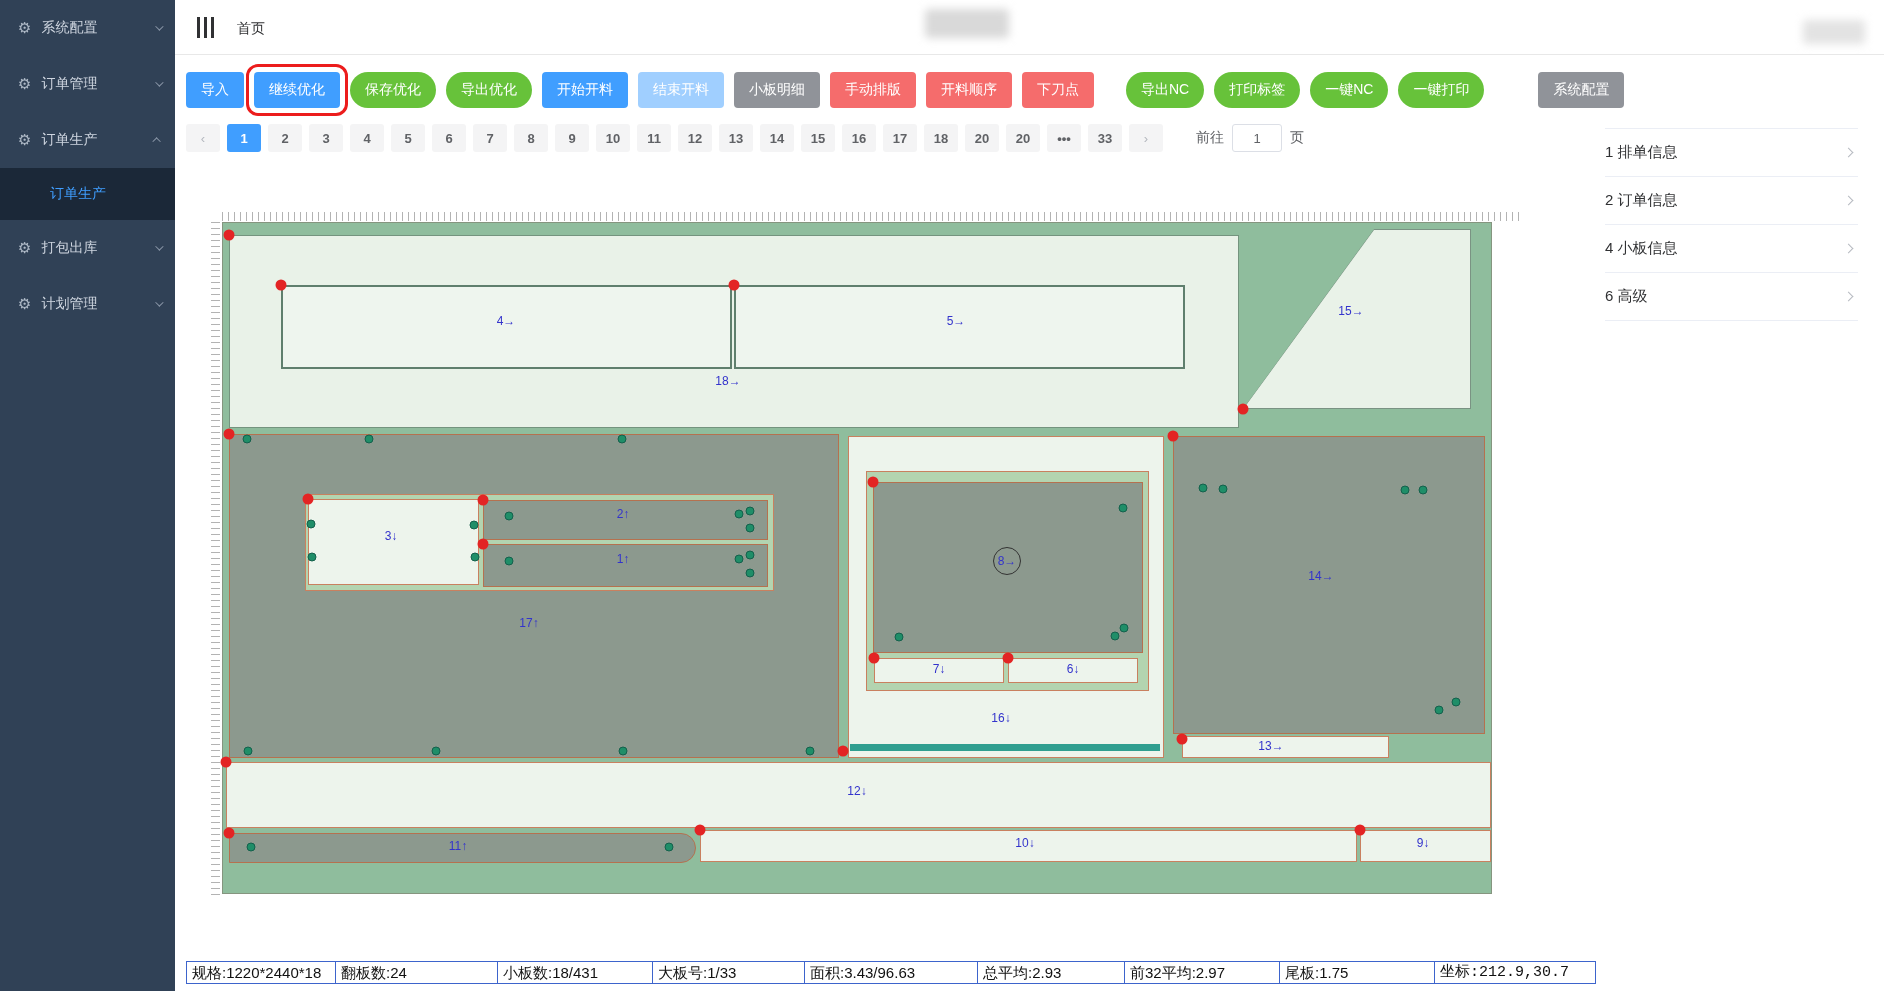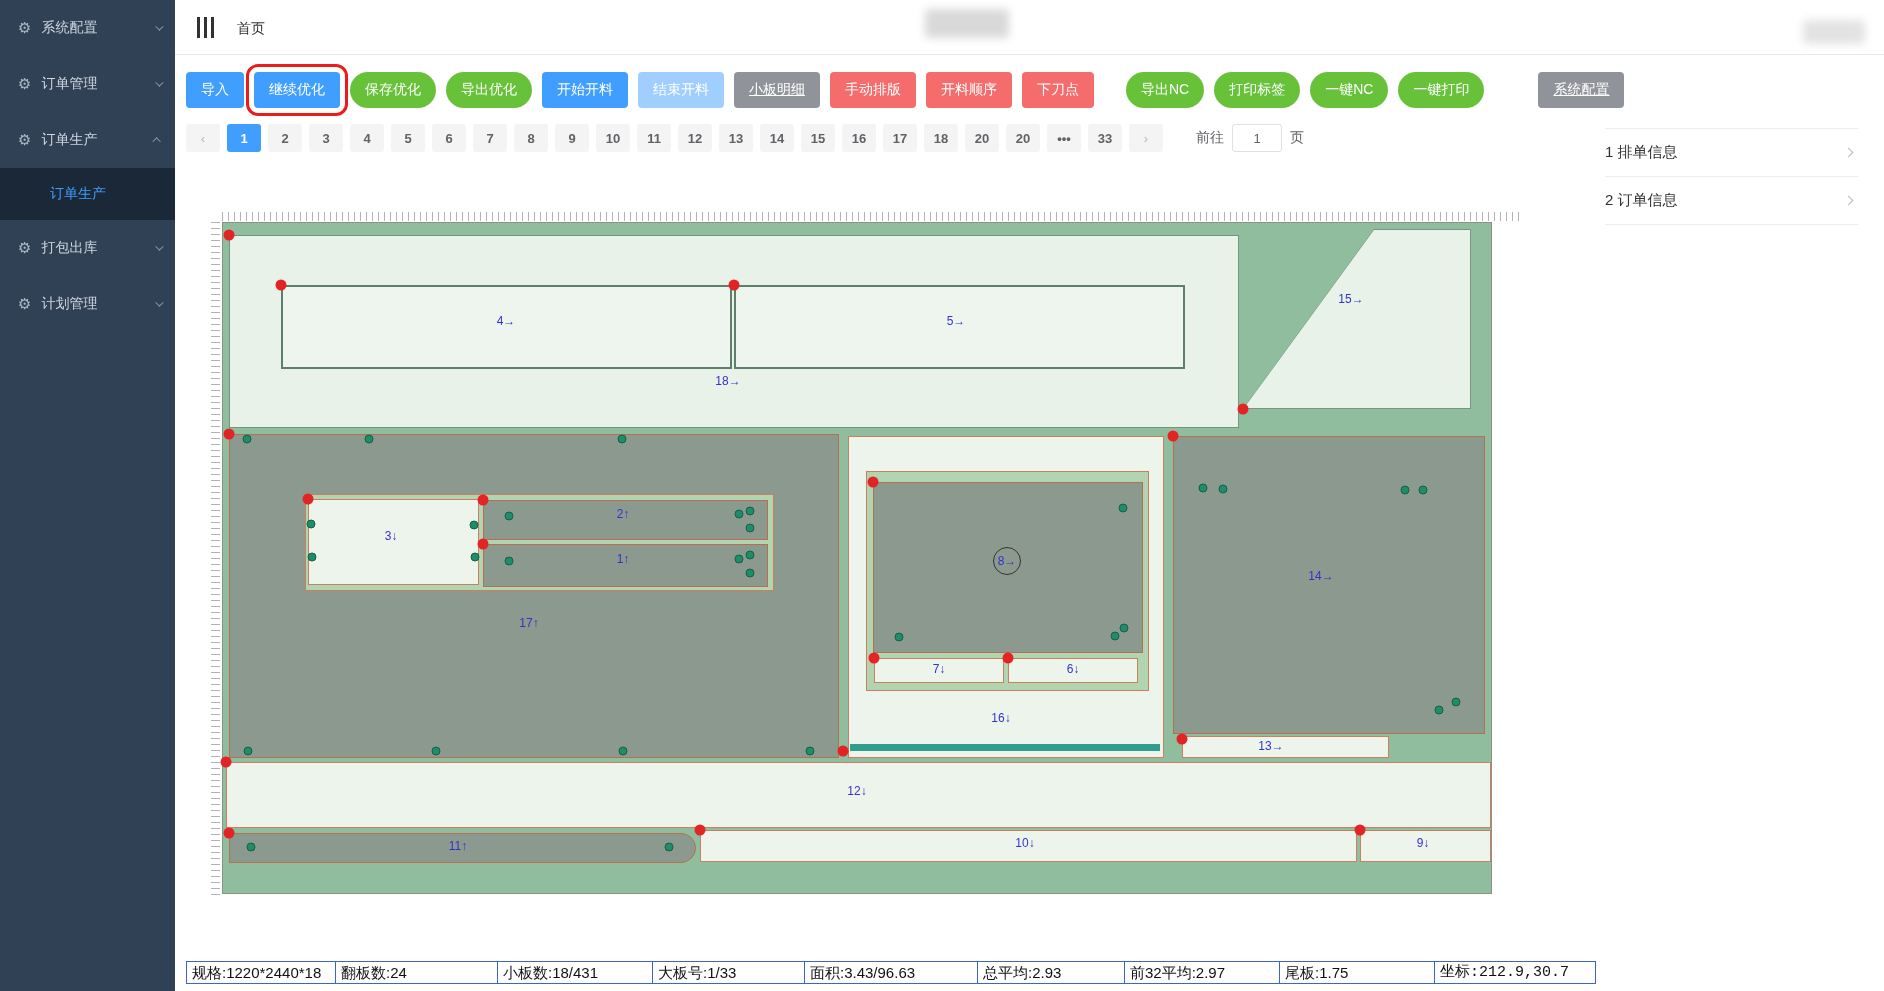--- a/index.html
+++ b/index.html
@@ -29,21 +29,21 @@
   #redact-user { left:1628px; top:20px; width:62px; height:24px; background:#e3e3e3; }
 
   
   #toolbar { position:absolute; left:186px; top:70px; display:flex; align-items:center; height:40px; z-index:3; }
   .tb-btn { height:36px; padding:0 15px; margin-right:10px; border:none; color:#fff; font-size:14px;
     font-family:inherit; border-radius:4px; cursor:pointer; white-space:nowrap; }
   .tb-btn.pill { border-radius:18px; }
   .tb-btn.blue { background:#409EFF; }
   .tb-btn.blue-dis { background:#a0cfff; }
   .tb-btn.green { background:#67C23A; }
-  .tb-btn.gray { background:#909399;text-decoration:underline; }
+  .tb-btn.gray { background:#909399; }
   .tb-btn.red { background:#F56C6C; }
   .tb-btn.gap-lg { margin-left:22px; }
   .tb-btn.gap-xl { margin-left:44px; }
   .tb-btn.hl { outline:3px solid #ec1c1c; outline-offset:5px; }
 
   
   #pagination { position:absolute; left:186px; top:124px; display:flex; align-items:center; z-index:3; }
   .pg-btn { min-width:34px; height:28px; margin-right:7px; background:#f4f4f5; color:#606266; border:none;
     border-radius:3px; font-size:13px; font-weight:bold; font-family:inherit; cursor:pointer; }
   .pg-btn.active { background:#409EFF; color:#fff; }
@@ -188,21 +188,21 @@
 <div id="sheet">
     <div class="piece k-lightg" style="left: 6px; top: 12px; width: 1010px; height: 193px;"></div>
     <div class="plabel" style="left: 505px; top: 158px;">18→</div>
     <div class="piece k-lightd" style="left: 58px; top: 62px; width: 451px; height: 84px;"></div>
     <div class="plabel" style="left: 283px; top: 98px;">4→</div>
     <div class="piece k-lightd" style="left: 511px; top: 62px; width: 451px; height: 84px;"></div>
     <div class="plabel" style="left: 733px; top: 98px;">5→</div>
     <div class="piece k-trap" style="left: 1020px; top: 6px; width: 228px; height: 180px; clip-path: polygon(0px 100%, 57.5% 0px, 100% 0px, 100% 100%);">
       <div class="inner" style="clip-path: polygon(0px 100%, 57.5% 0px, 100% 0px, 100% 100%);"></div>
     </div>
-    <div class="plabel" style="left: 1128px; top: 76px;">15→</div>
+    <div class="plabel" style="left: 1128px; top: 88px;">15→</div>
     <div class="piece k-gray" style="left: 6px; top: 211px; width: 610px; height: 324px;"></div>
     <div class="plabel" style="left: 306px; top: 400px;">17↑</div>
     <div class="piece k-band" style="left: 82px; top: 271px; width: 469px; height: 97px;"></div>
     <div class="piece k-light" style="left: 85px; top: 276px; width: 171px; height: 86px;"></div>
     <div class="plabel" style="left: 168px; top: 313px;">3↓</div>
     <div class="piece k-gray" style="left: 260px; top: 277px; width: 285px; height: 40px;"></div>
     <div class="plabel" style="left: 400px; top: 291px;">2↑</div>
     <div class="piece k-gray" style="left: 260px; top: 321px; width: 285px; height: 43px;"></div>
     <div class="plabel" style="left: 400px; top: 336px;">1↑</div>
     <div class="piece k-light" style="left: 625px; top: 213px; width: 316px; height: 322px;"></div>
@@ -280,20 +280,28 @@
 
 <aside id="right-panel">
     <div class="rp-item">
       <span>1 排单信息</span>
       <span class="rp-chev"></span>
     </div>
     <div class="rp-item">
       <span>2 订单信息</span>
       <span class="rp-chev"></span>
     </div>
+    <div class="rp-item">
+      <span>4 小板信息</span>
+      <span class="rp-chev"></span>
+    </div>
+    <div class="rp-item">
+      <span>6 高级</span>
+      <span class="rp-chev"></span>
+    </div>
   </aside>
 
 <div id="status-bar">
     <div class="st-cell" style="width: 150px;">规格:1220*2440*18</div>
     <div class="st-cell" style="width: 163px;">翻板数:24</div>
     <div class="st-cell" style="width: 156px;">小板数:18/431</div>
     <div class="st-cell" style="width: 153px;">大板号:1/33</div>
     <div class="st-cell" style="width: 174px;">面积:3.43/96.63</div>
     <div class="st-cell" style="width: 148px;">总平均:2.93</div>
     <div class="st-cell" style="width: 156px;">前32平均:2.97</div>

